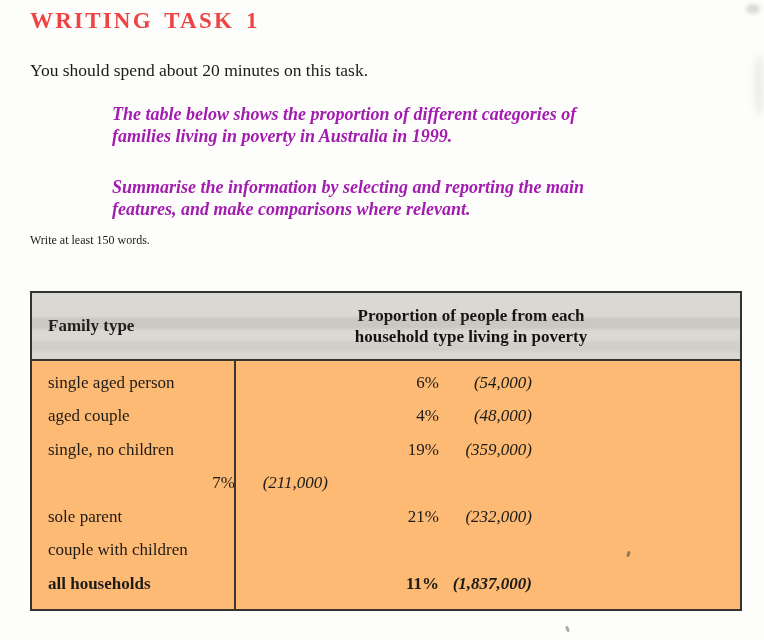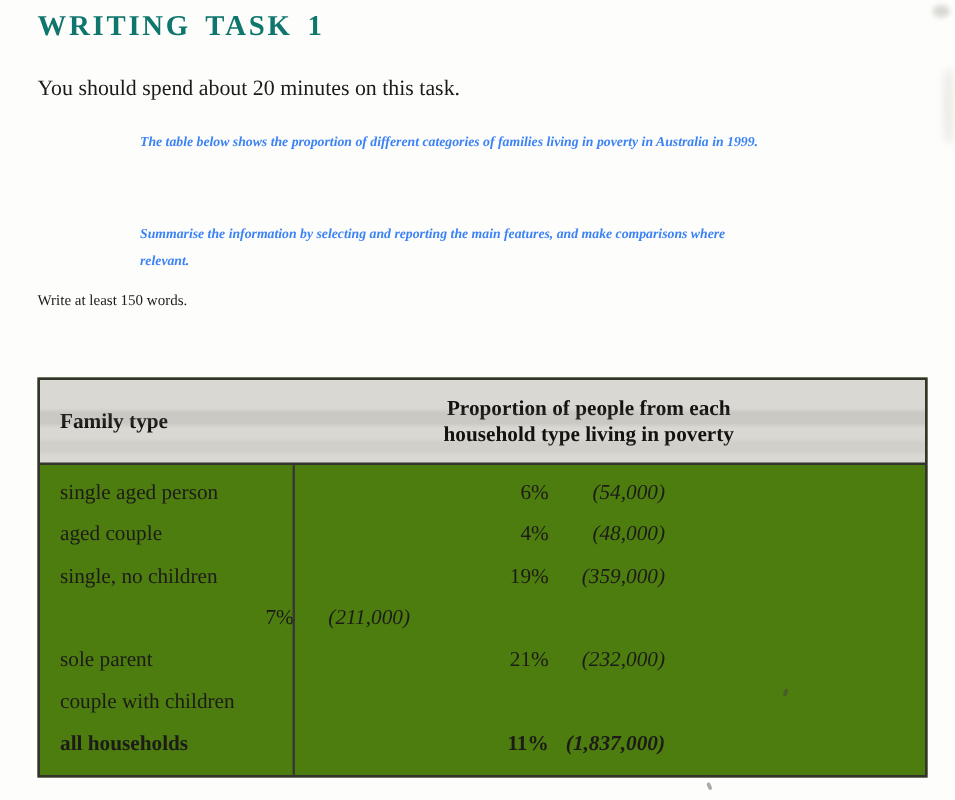--- a/index.html
+++ b/index.html
@@ -18,59 +18,59 @@
   }
   .page-title {
     position: absolute;
     left: 30px;
     top: 8px;
     margin: 0;
     font-size: 23px;
     font-weight: bold;
     letter-spacing: 2.2px;
     word-spacing: 4px;
-    color: #0f766e;
+    color: #ef4444;
   }
   .time-instruction {
     position: absolute;
     left: 30px;
     top: 60px;
     margin: 0;
     font-size: 17.5px;
   }
   .prompt-para {
     position: absolute;
     left: 112px;
     width: 500px;
     margin: 0;
-    font-size: 11px;
+    font-size: 18px;
     font-weight: bold;
     font-style: italic;
     line-height: 22px;
-    color: #3b82f6;
+    color: #a21caf;
   }
   .prompt-para-1 { top: 103px; }
   .prompt-para-2 { top: 176px; }
   .word-requirement {
     position: absolute;
     left: 30px;
     top: 233px;
     margin: 0;
     font-size: 12px;
   }
 
   
   .poverty-table {
     position: absolute;
     left: 30px;
-    top: 302px;
+    top: 291px;
     width: 708px;
     height: 316px;
     border: 2px solid #35332e;
-    background: #4d7c0f;
+    background: #fdba74;
   }
   .col-divider {
     position: absolute;
     left: 202px;
     top: 0;
     bottom: 0;
     width: 2px;
     background: #3a3833;
   }
   .thead {

